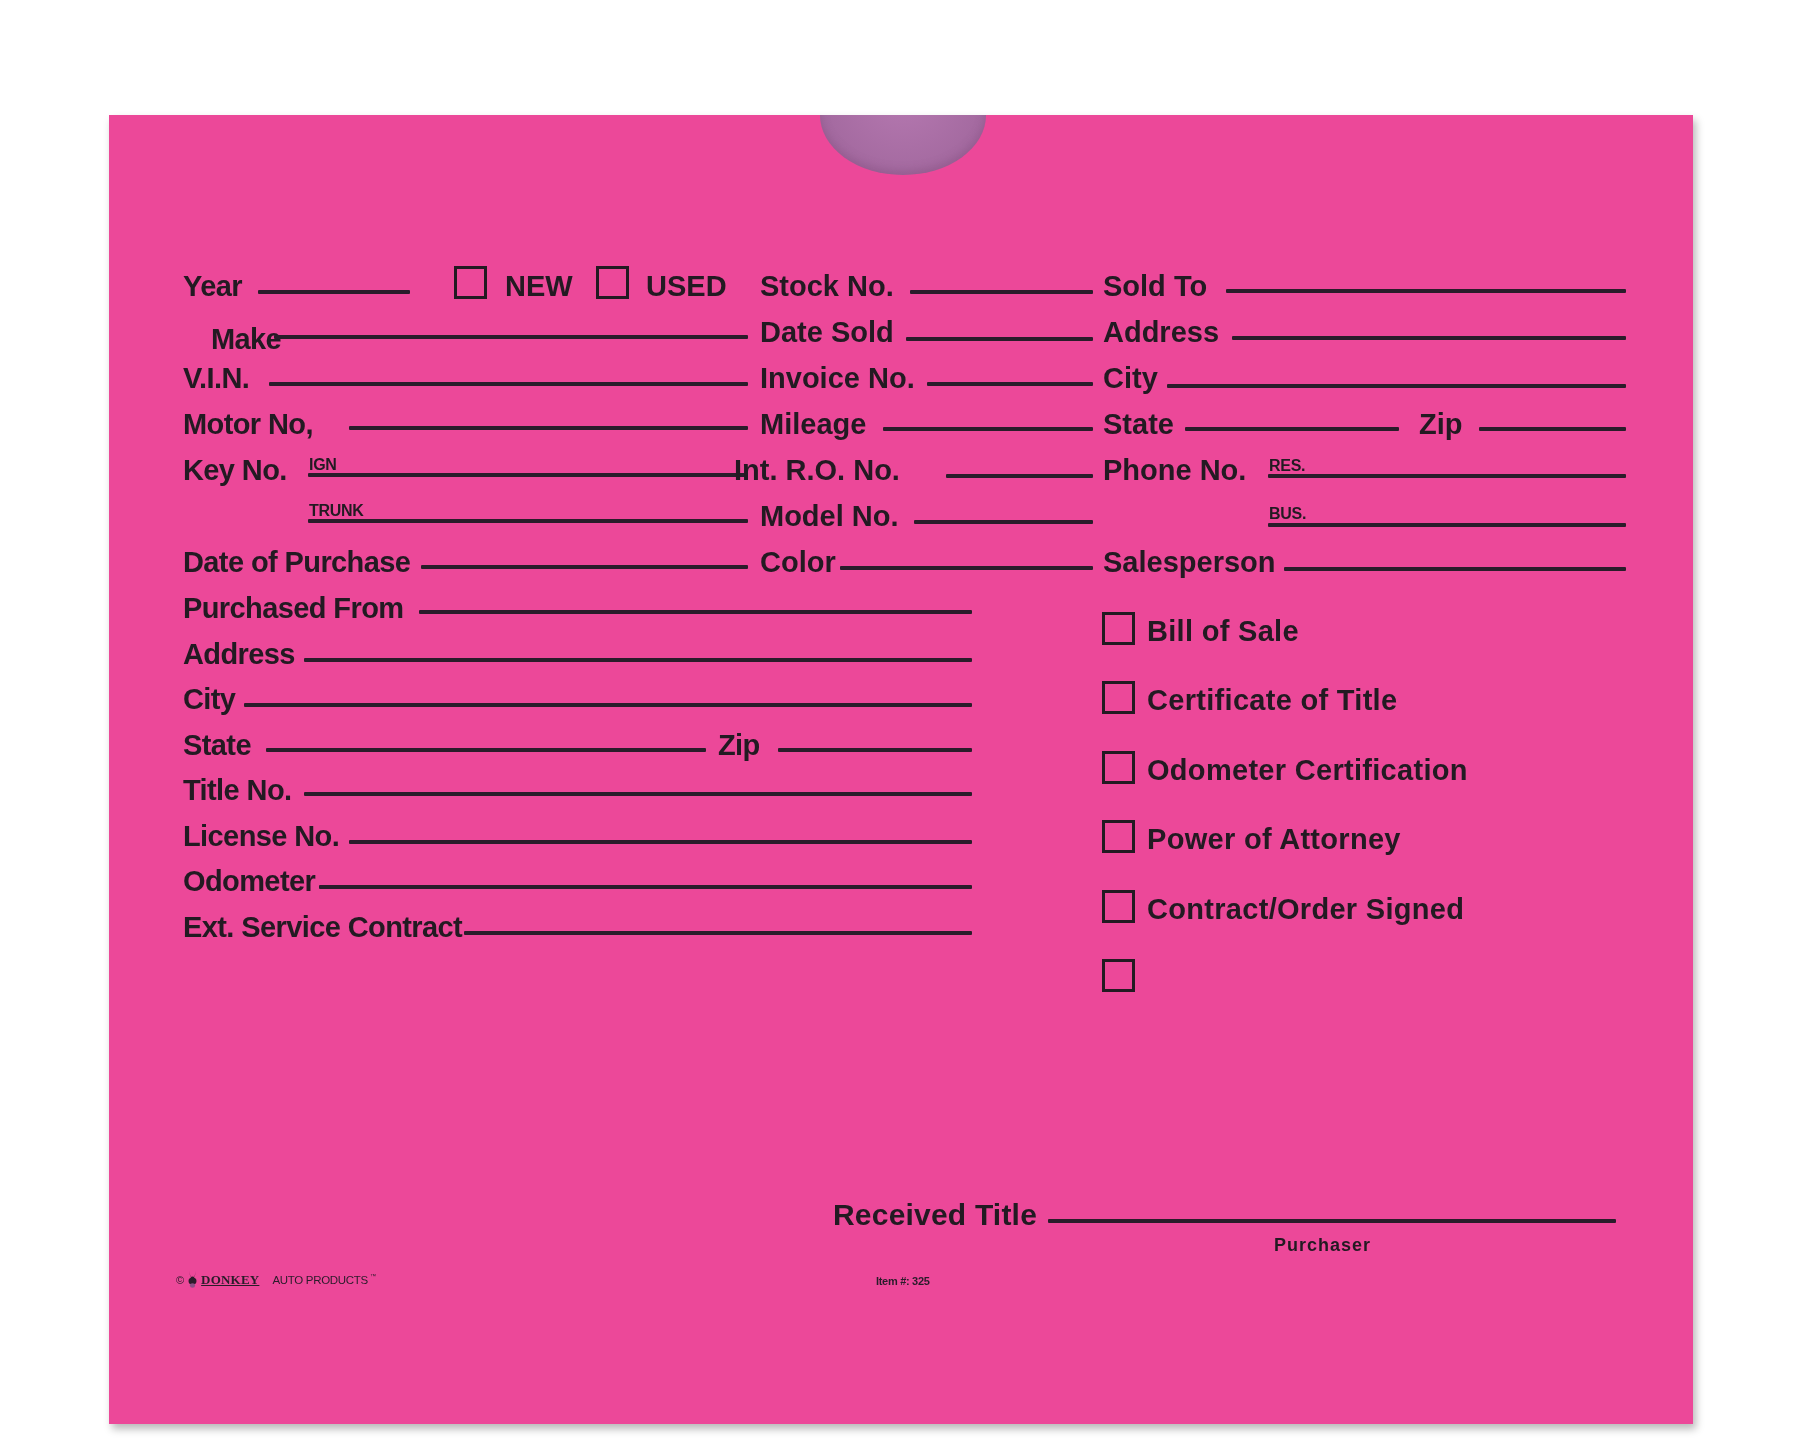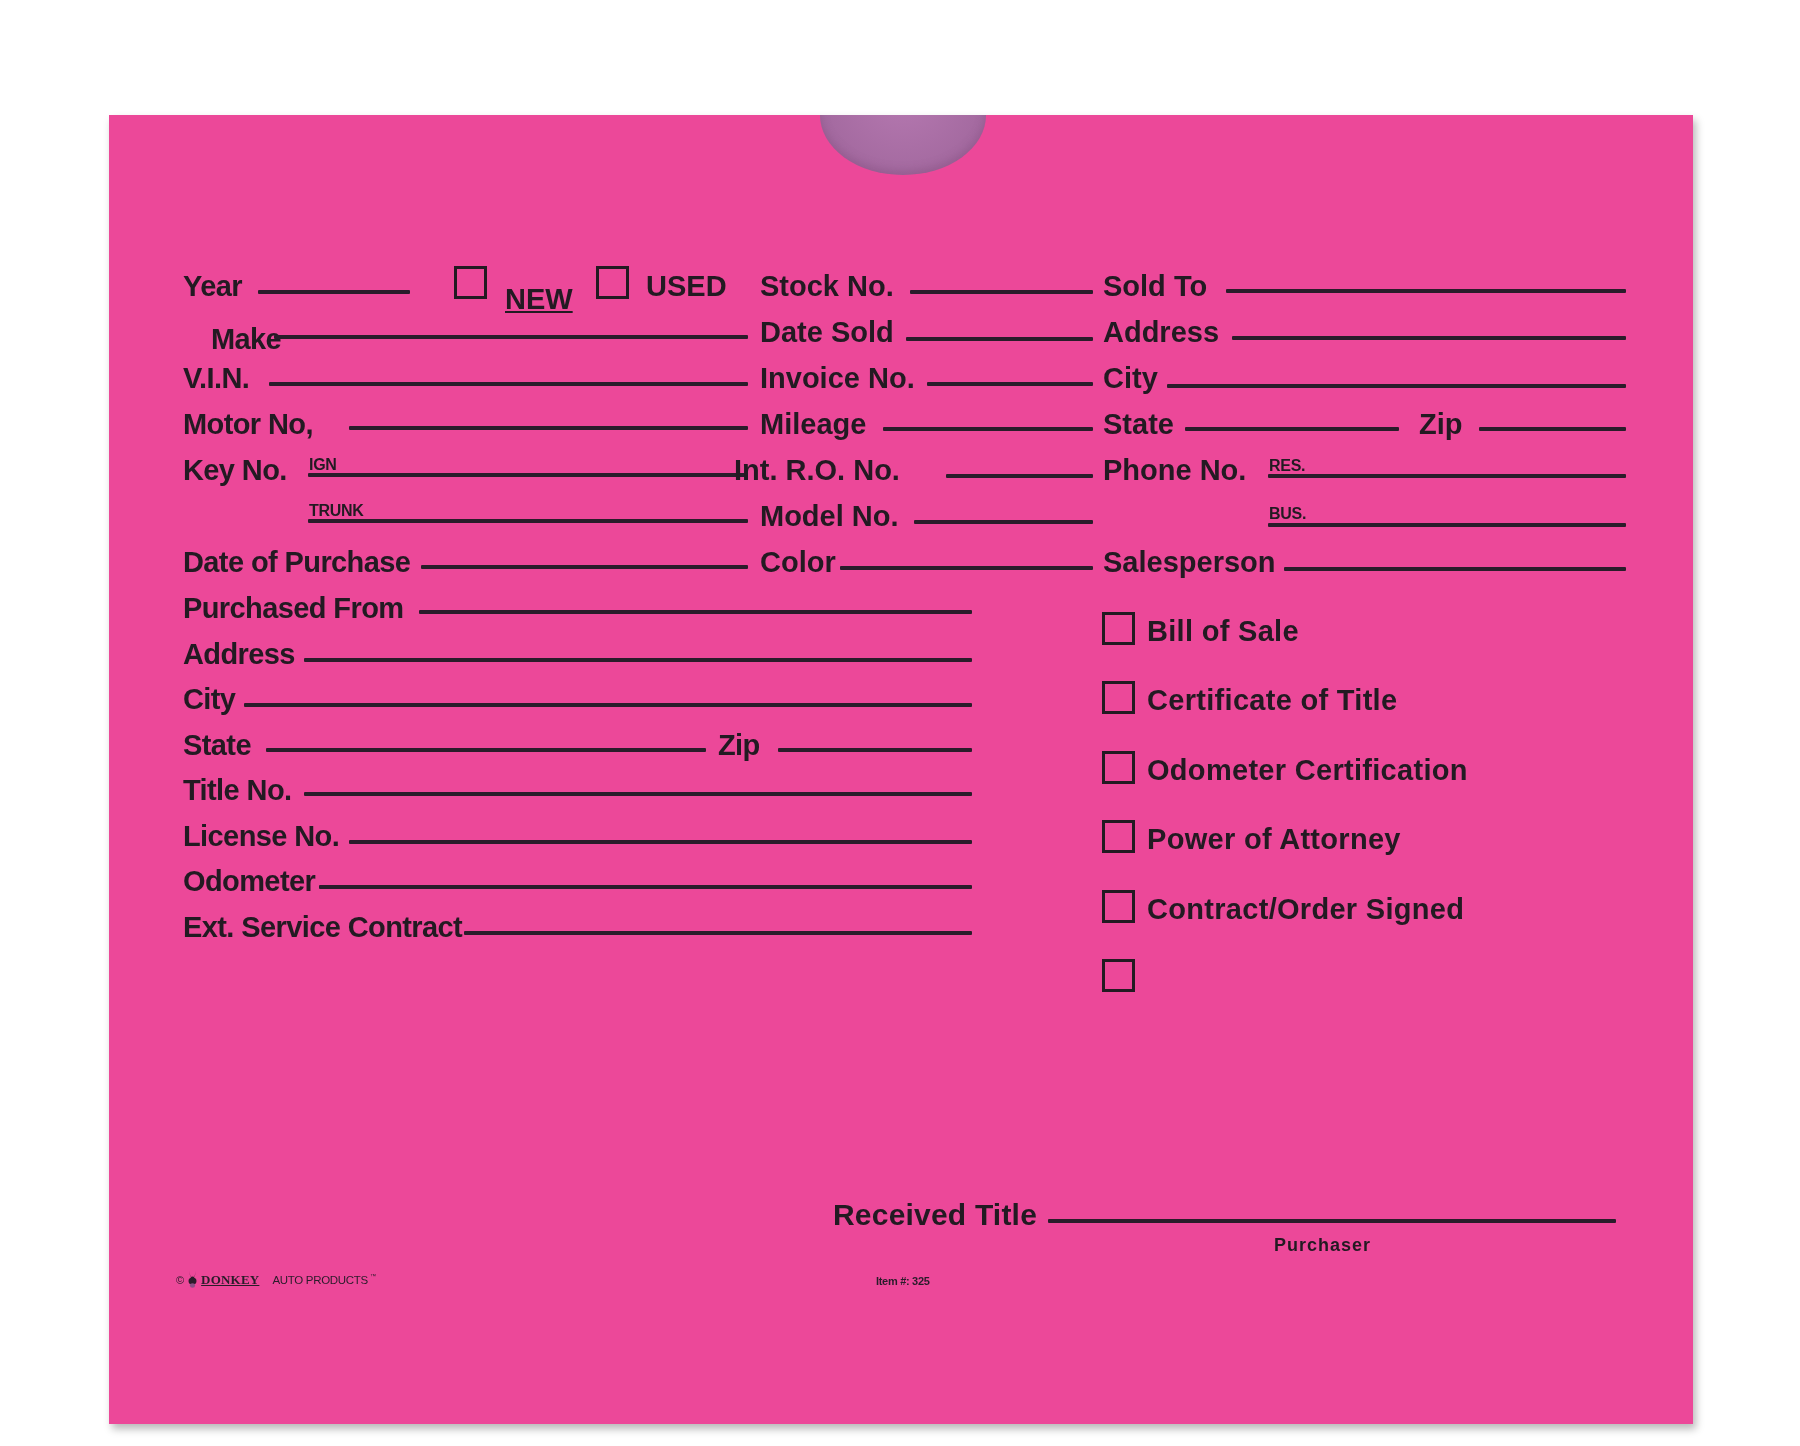--- a/index.html
+++ b/index.html
@@ -19,21 +19,21 @@
 </style>
 </head>
 <body>
 
 <div class="card">
   <div class="notch"></div>
 
   <span class="t lbl" style="left:74px;top:157px;">Year</span>
   <div class="ln" style="left:149px;top:175px;width:152px;"></div>
   <div class="cb" style="left:345px;top:151px;"></div>
-  <span class="t lbl2" style="left:396px;top:170px;text-decoration:underline;">NEW</span>
+  <span class="t lbl2" style="left:396px;top:157px;">NEW</span>
   <div class="cb" style="left:487px;top:151px;"></div>
   <span class="t lbl2" style="left:537px;top:157px;">USED</span>
 
   <span class="t lbl" style="left:74px;top:210px;margin-left:28px;">Make</span>
   <div class="ln" style="left:165px;top:220px;width:474px;"></div>
 
   <span class="t lbl" style="left:74px;top:249px;">V.I.N.</span>
   <div class="ln" style="left:160px;top:267px;width:479px;"></div>
 
   <span class="t lbl" style="left:74px;top:295px;">Motor No,</span>

